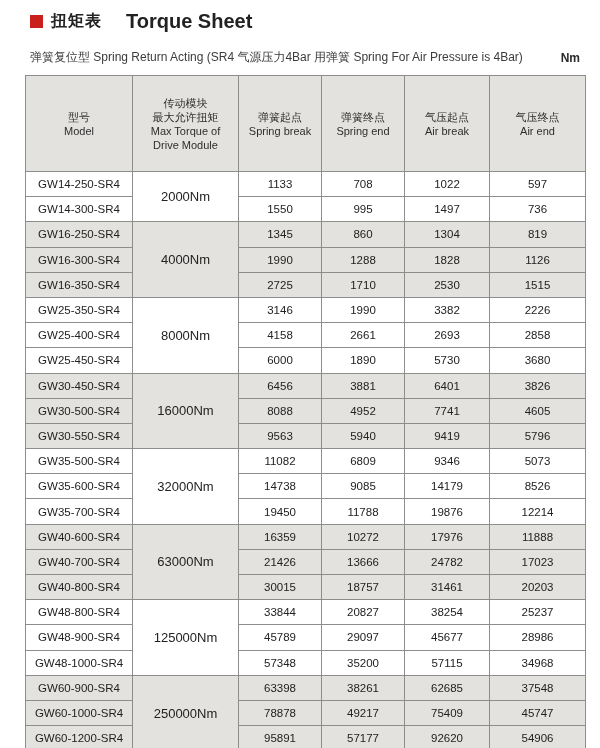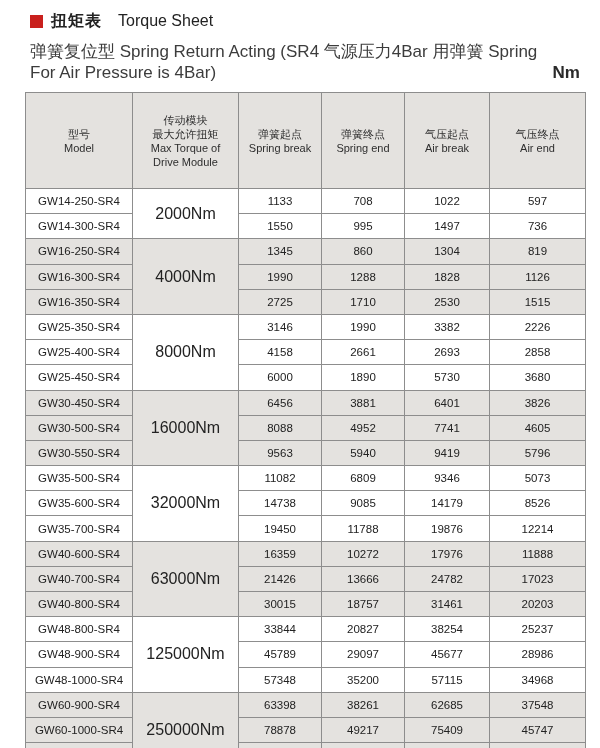--- a/index.html
+++ b/index.html
@@ -12,24 +12,24 @@
   *{box-sizing:border-box;}
   html,body{margin:0;padding:0;}
   body{
     width:600px;height:748px;overflow:hidden;background:#ffffff;
     font-family:"Liberation Sans","DejaVu Sans",sans-serif;color:var(--text);
   }
   .page{position:relative;width:600px;height:748px;padding:9px 15px 0 25px;}
   .title-row{display:flex;align-items:center;height:24px;margin-left:5px;}
   .red-square{width:13px;height:13px;background:var(--accent);display:inline-block;margin-right:8px;flex:0 0 auto;}
   .title-zh{font-size:16px;font-weight:bold;letter-spacing:1px;}
-  .title-en{font-size:16px;font-weight:normal;margin-left:16px;}
+  .title-en{font-size:20px;font-weight:bold;margin-left:24px;}
   .subtitle-row{
-    display:flex;justify-content:space-between;align-items:flex-end;
-    width:560px;margin:7px 0 0 5px;font-size:17px;color:#3c3c3c;
+    display:flex;justify-content:space-between;align-items:center;
+    width:560px;margin:16px 0 0 5px;font-size:12px;color:#3c3c3c;
   }
   .subtitle-row .unit{font-weight:bold;color:#2a2a2a;margin-right:10px;}
   table.torque{
     border-collapse:collapse;table-layout:fixed;width:560px;margin-top:9px;
     font-size:11.5px;
   }
   table.torque col.c-model{width:107px;}
   table.torque col.c-torque{width:106px;}
   table.torque col.c-sb{width:83px;}
   table.torque col.c-se{width:83px;}
@@ -38,21 +38,21 @@
   table.torque th,table.torque td{
     border:1px solid var(--border);text-align:center;vertical-align:middle;
     padding:0 2px;color:var(--text);
   }
   table.torque thead th{
     background:var(--headbg);height:96px;font-weight:normal;font-size:11px;
     line-height:14px;color:#2e2e2e;
   }
   table.torque tbody td{height:25.2px;background:#ffffff;}
   table.torque tbody tr.shaded td{background:var(--shade);}
-  table.torque td.max-torque-cell{font-size:16px;}
+  table.torque td.max-torque-cell{font-size:13px;}
 </style>
 </head>
 <body>
 
 <div class="page">
 
   <div class="title-row">
     <span class="red-square"></span>
     <span class="title-zh">扭矩表</span>
     <span class="title-en">Torque Sheet</span>

